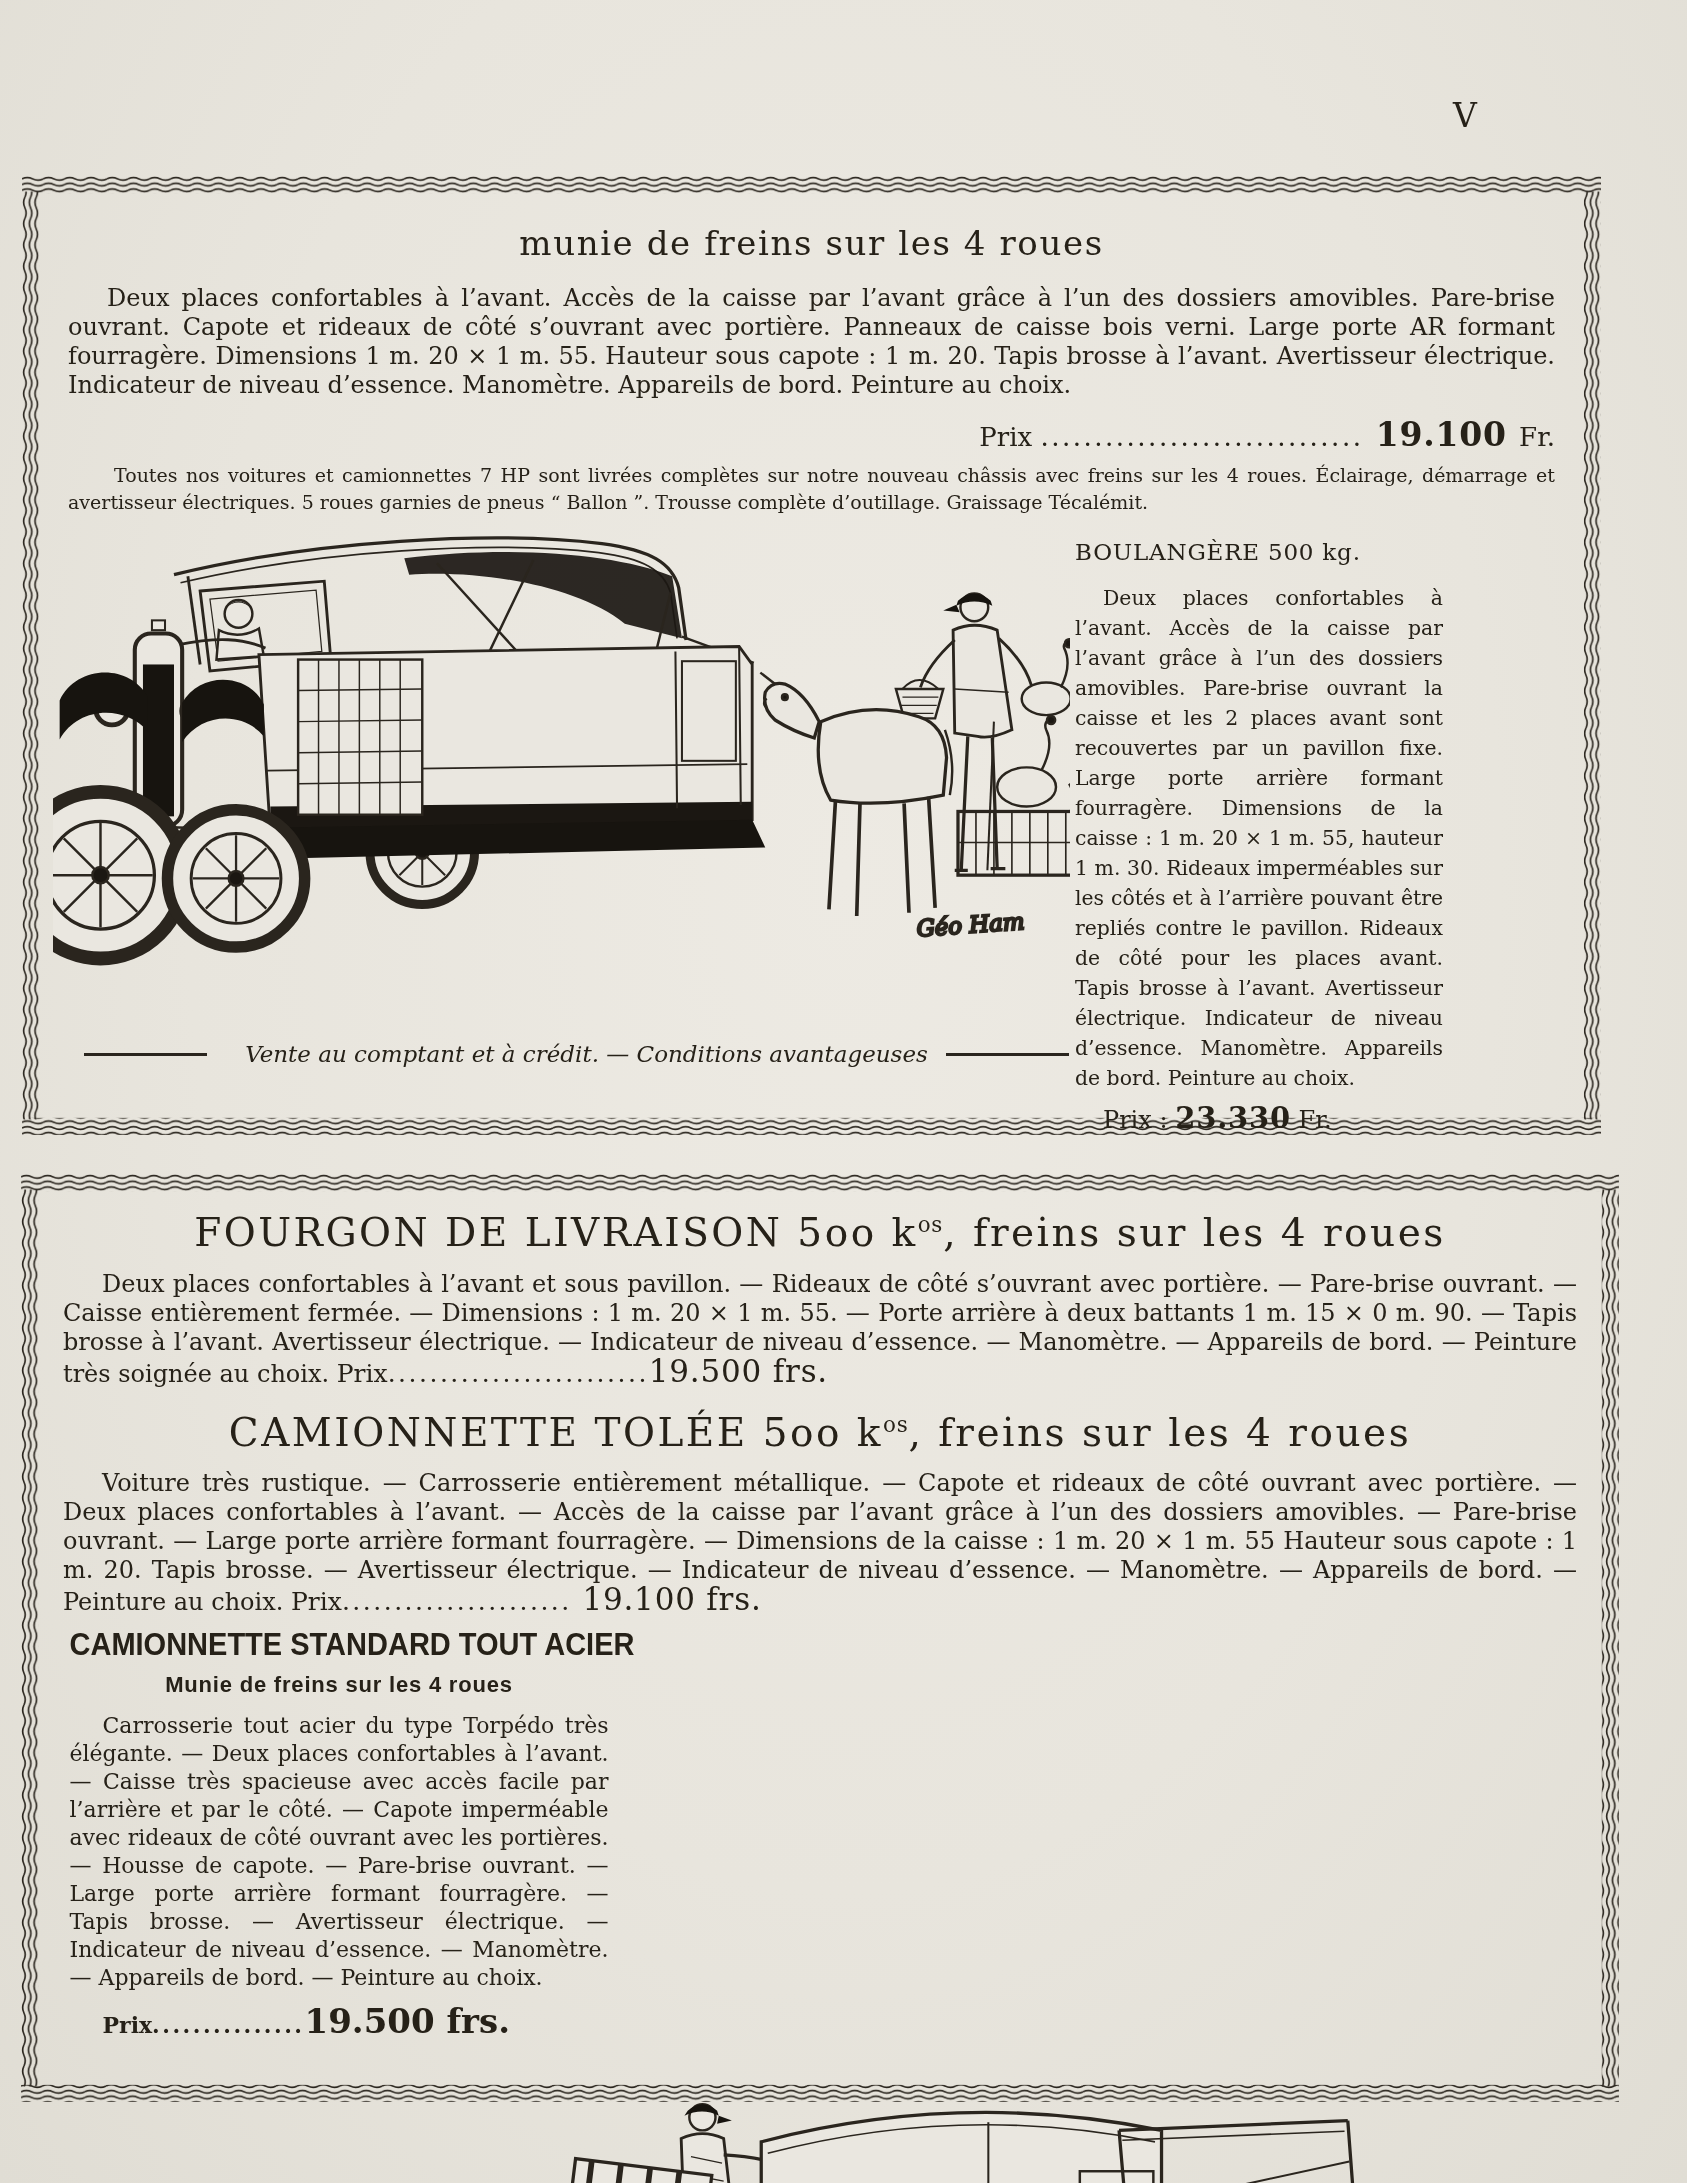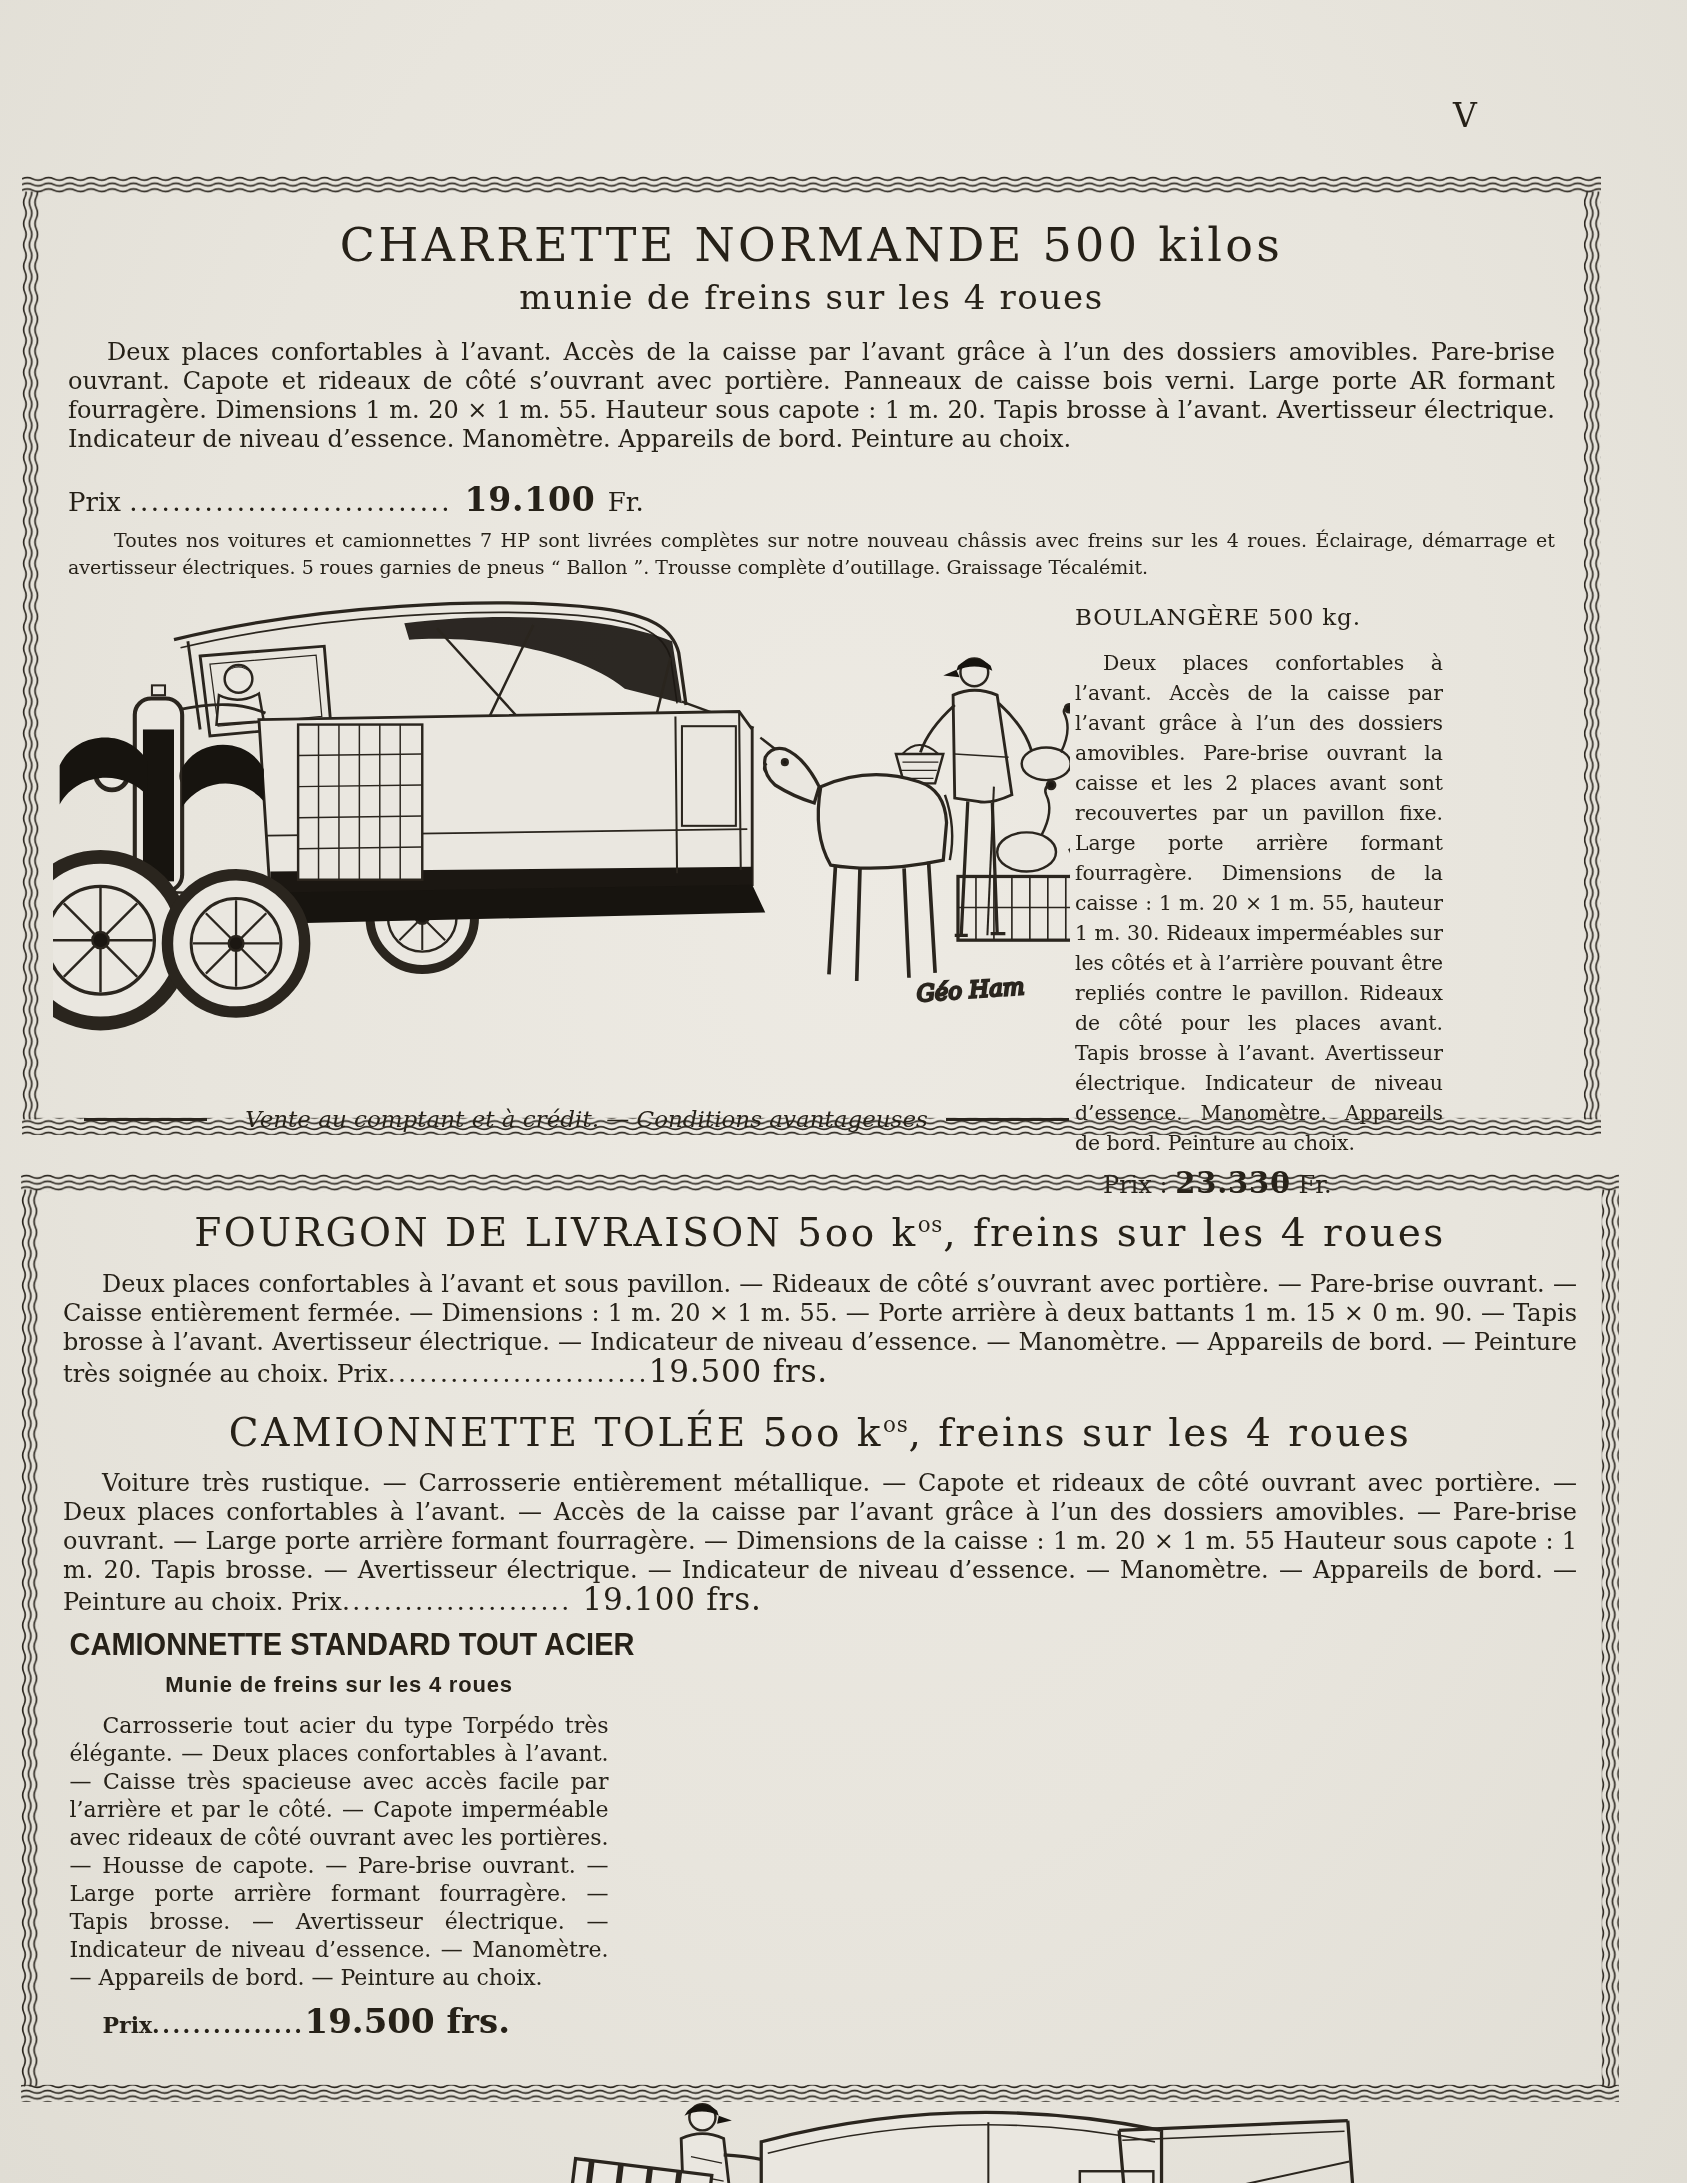--- a/index.html
+++ b/index.html
@@ -18,21 +18,21 @@
   .inner{position:relative;height:100%;box-sizing:border-box;}
 
   
   .t-main{margin:0;text-align:center;font-weight:normal;font-size:46px;letter-spacing:3.3px;}
   .t-sub{margin:4.9px 0 0;text-align:center;font-weight:normal;font-size:34px;letter-spacing:1.6px;}
   .t-section{margin:0;text-align:center;font-weight:normal;font-size:39px;letter-spacing:2.5px;}
   .sup{font-size:0.55em;vertical-align:super;letter-spacing:0.8px;}
   p.body{margin:0;text-align:justify;font-size:24px;line-height:29px;text-indent:39px;}
   p.note{margin:8.2px 0 0;text-align:justify;font-size:19px;line-height:27px;text-indent:46px;}
   .i{}
-  .priceline{margin:26px 0 0;text-align:left;font-size:26px;}
+  .priceline{margin:15px 0 0;text-align:right;font-size:26px;}
   .priceline .val{font-weight:bold;font-size:33px;letter-spacing:0.8px;}
   .dots{letter-spacing:2.5px;}
   .inline-price{font-weight:normal;font-size:25px;}
   .inline-price .val{font-size:31px;letter-spacing:0.8px;}
 
   
   .cols{position:relative;margin-top:13px;height:535px;}
   .illu1{position:absolute;left:-14.7px;top:-4.9px;}
   .boulangere{position:absolute;left:1007px;top:9.8px;width:368px;}
   .boulangere h3{margin:0;text-align:left;font-weight:normal;font-size:23px;letter-spacing:0.8px;white-space:nowrap;}
@@ -73,21 +73,20 @@
   <div class="pageno">V</div>
 
   <div class="box" style="left:22px;top:176px;width:1579px;height:959px;">
     <svg class="frame" width="1579" height="959" viewBox="0 0 1933 1174">
       <rect x="0" y="0" width="1933" height="21" fill="url(#wavyH)"></rect>
       <rect x="0" y="1153" width="1933" height="21" fill="url(#wavyH)"></rect>
       <rect x="0" y="19" width="21" height="1136" fill="url(#wavyV)"></rect>
       <rect x="1912" y="19" width="21" height="1136" fill="url(#wavyV)"></rect>
     </svg>
     <div class="inner" style="padding:42px 46px 0;">
-      <h1 class="t-main">CHARRETTE NORMANDE 500 kilos</h1>
       <h2 class="t-sub">munie de freins sur les 4 roues</h2>
 
       <p class="body" style="margin-top:21px;"><span>Deux places confortables à l’avant. Accès de la caisse par l’avant grâce à l’un des dossiers amovibles. Pare-brise ouvrant. Capote et rideaux de côté s’ouvrant avec portière. Panneaux de caisse bois verni. Large porte AR formant fourragère. </span><span class="i">Dimensions</span><span> 1 m. 20 × 1 m. 55. </span><span class="i">Hauteur sous capote :</span><span> 1 m. 20. Tapis brosse à l’avant. Avertisseur électrique. Indicateur de niveau d’essence. Manomètre. Appareils de bord. Peinture au choix.</span></p>
 
       <p class="priceline"><span>Prix </span><span class="dots">..............................</span><span class="val"> 19.100 </span><span>Fr.</span></p>
 
       <p class="note">Toutes nos voitures et camionnettes 7 HP sont livrées complètes sur notre nouveau châssis avec freins sur les 4 roues. Éclairage, démarrage et avertisseur électriques. 5 roues garnies de pneus “ Ballon ”. Trousse complète d’outillage. Graissage Técalémit.</p>
 
       <div class="cols">
 

